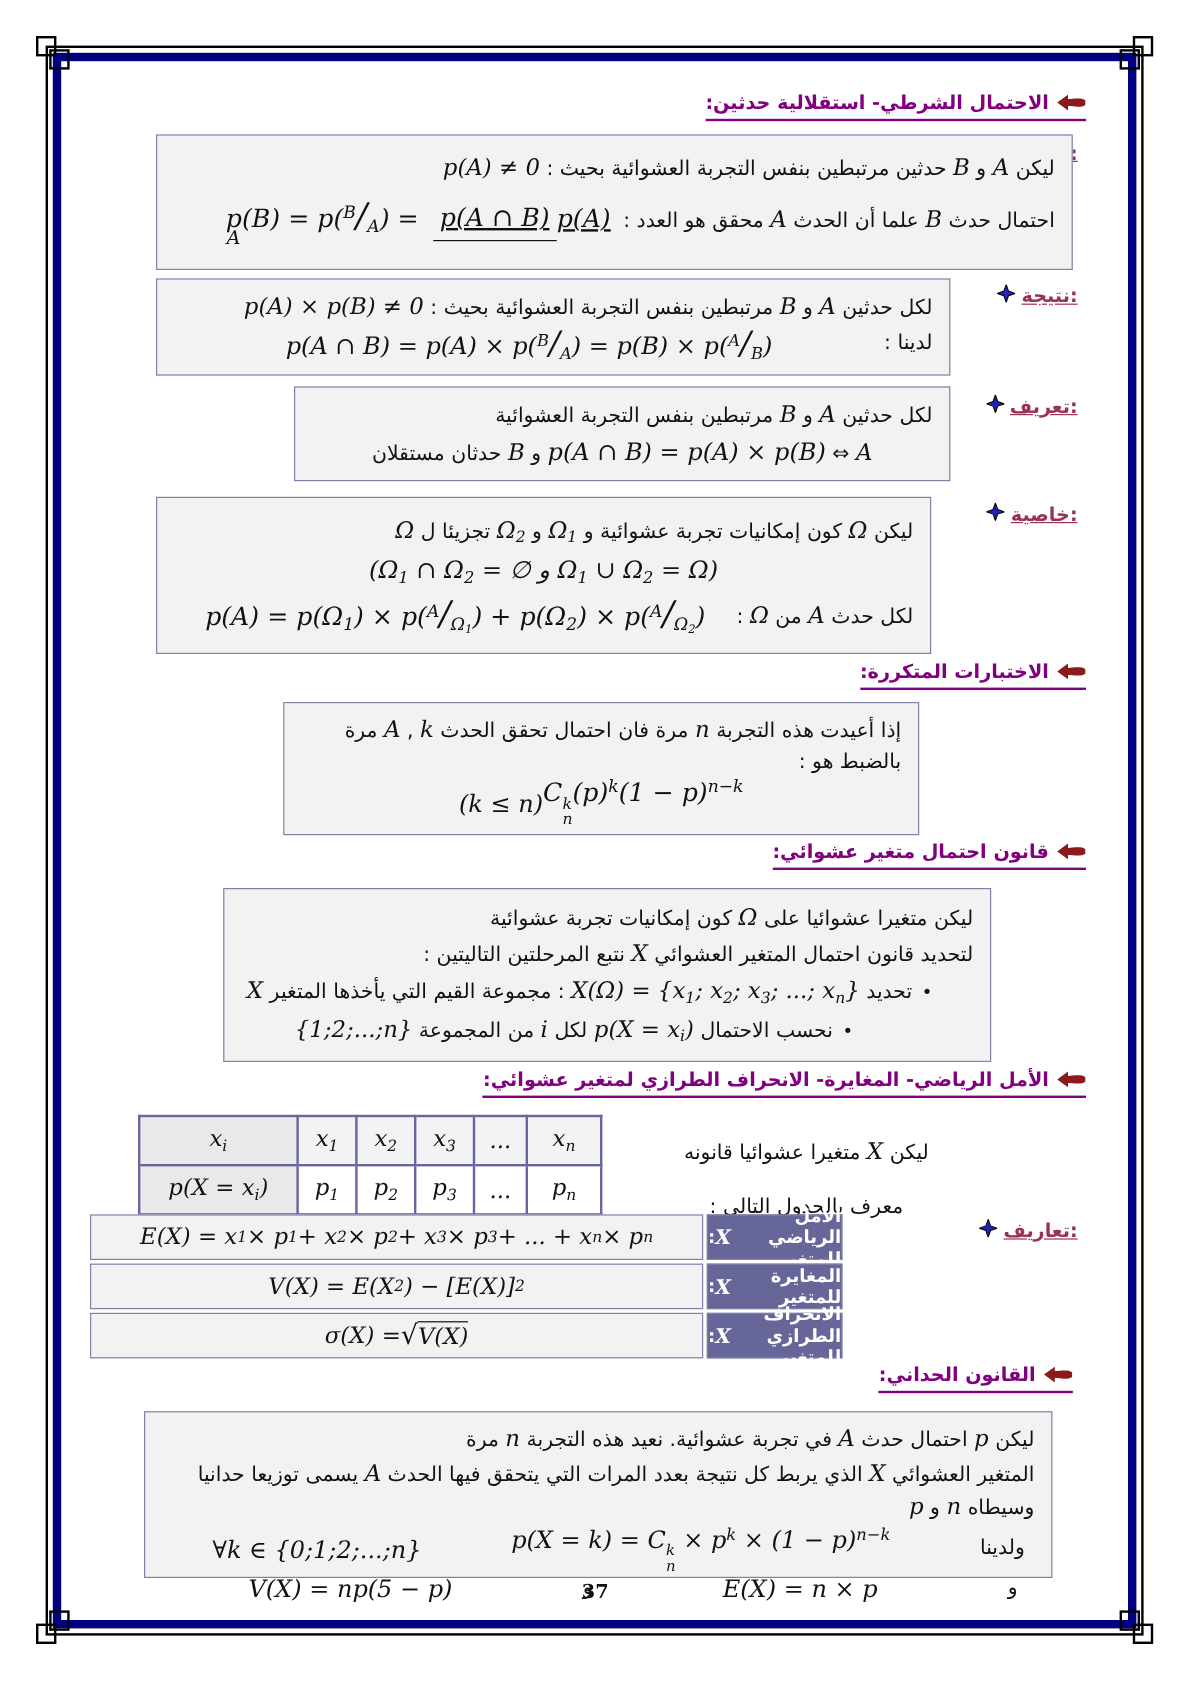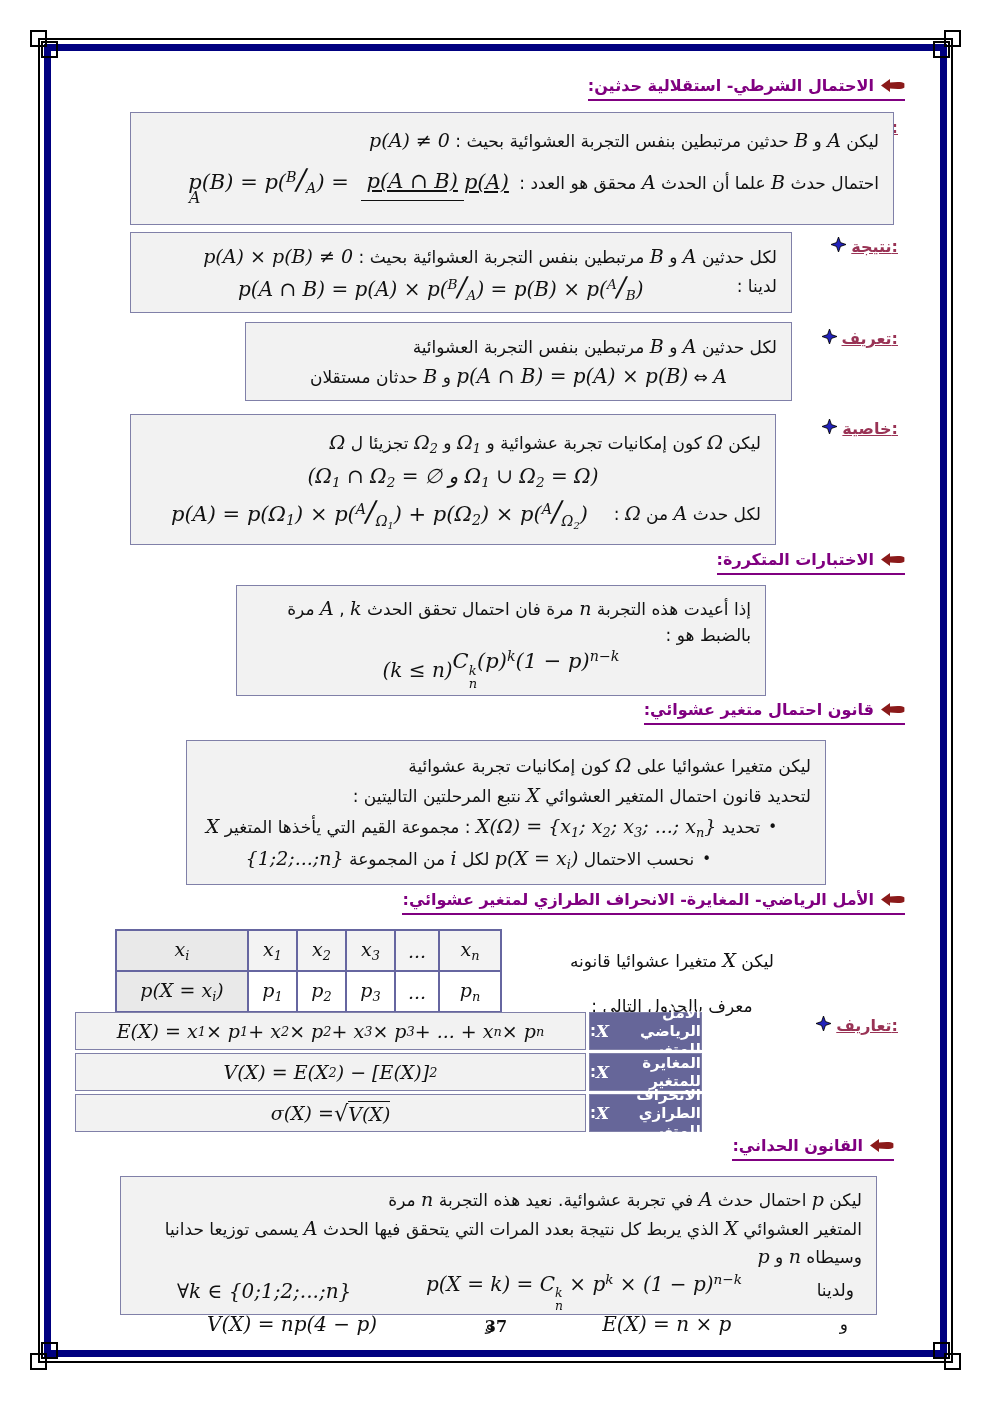--- a/index.html
+++ b/index.html
@@ -260,19 +260,19 @@
       <span class="dm20">p(X = k) = C<span class="ss">
             <span>k</span>
             <span>n</span>
           </span> × p<sup>k</sup> × (1 − p)<sup>n−k</sup></span>
       <span class="dm20">∀k ∈ {0;1;2;...;n}</span>
     </div>
     <div class="quad">
       <span class="ar">و</span>
       <span class="dm20">E(X) = n × p</span>
       <span class="ar">و</span>
-      <span class="dm20">V(X) = np(4 − p)</span>
+      <span class="dm20">V(X) = np(5 − p)</span>
     </div>
   </div>
 
   <div class="pagenum">37</div>
 
 </div>
 
 </body></html>

